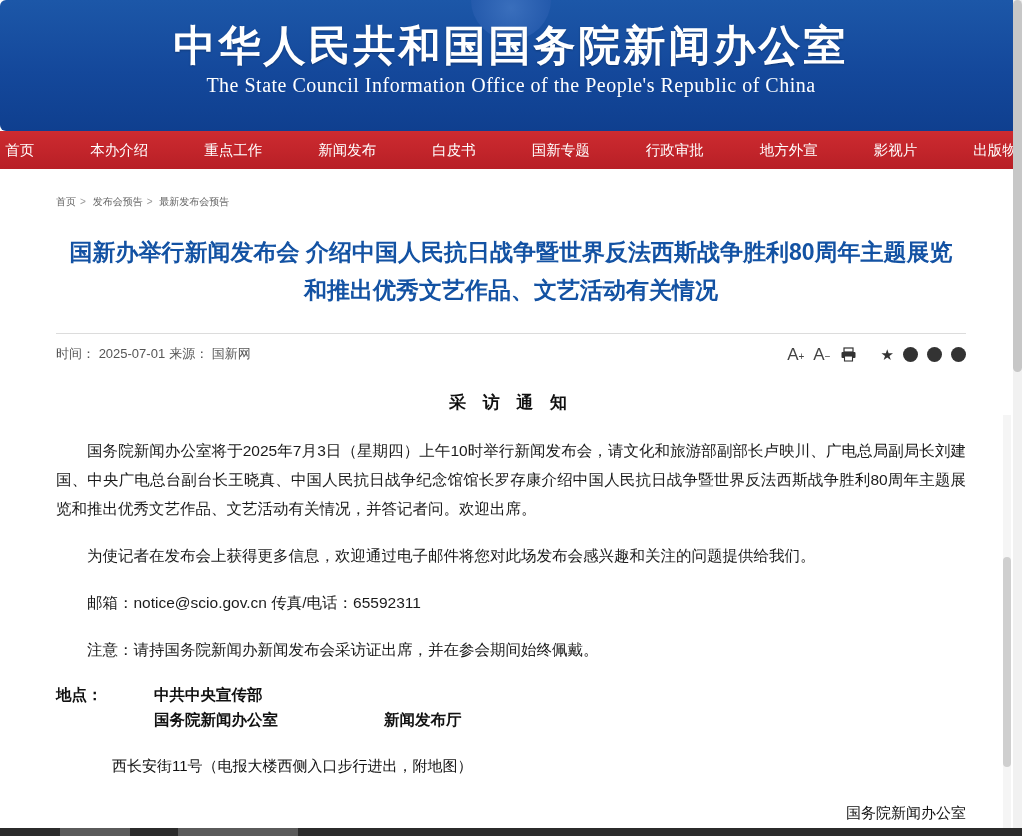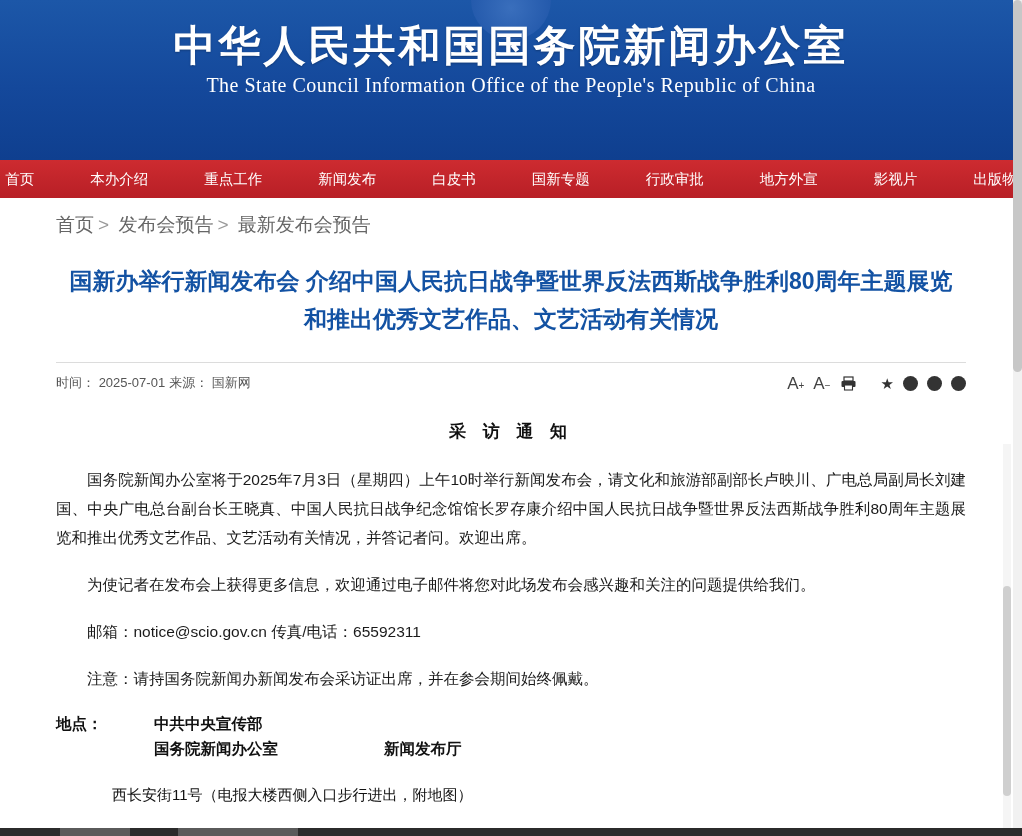--- a/index.html
+++ b/index.html
@@ -7,24 +7,25 @@
     margin: 0; padding: 0;
     width: 1022px; height: 836px;
     overflow: hidden;
     background: #ffffff;
     font-family: "Liberation Sans", sans-serif;
   }
 
   
   .banner {
     position: relative;
-    height: 160px;
+    height: 131px;
     background: #1352a3;
     background: linear-gradient(180deg, #1c57a8 0%, #14489b 55%, #0f3f8f 100%);
     overflow: hidden;
+    border-radius: 6px;
   }
   .banner-emblem {
     position: absolute;
     top: -40px; left: 50%;
     transform: translateX(-50%);
     width: 80px; height: 80px;
     border-radius: 50%;
     background: radial-gradient(circle at 50% 60%, #3f73c0 0%, #275cae 60%, #1a4da0 100%);
     opacity: .85;
   }
@@ -67,22 +68,22 @@
     cursor: pointer;
     white-space: nowrap;
   }
 
   
   .page {
     position: relative;
     background: #fff;
   }
   .crumb {
-    padding: 14px 0 10px 56px;
-    font-size: 19px;
+    padding: 26px 0 10px 56px;
+    font-size: 10px;
     color: #666;
   }
   .crumb span { color: #666; }
   .crumb .sep { margin: 0 4px; color: #999; }
   .crumb a { color: #666; text-decoration: none; cursor: pointer; }
 
   .content {
     margin: 0 30px;
     padding: 0 26px;
   }

